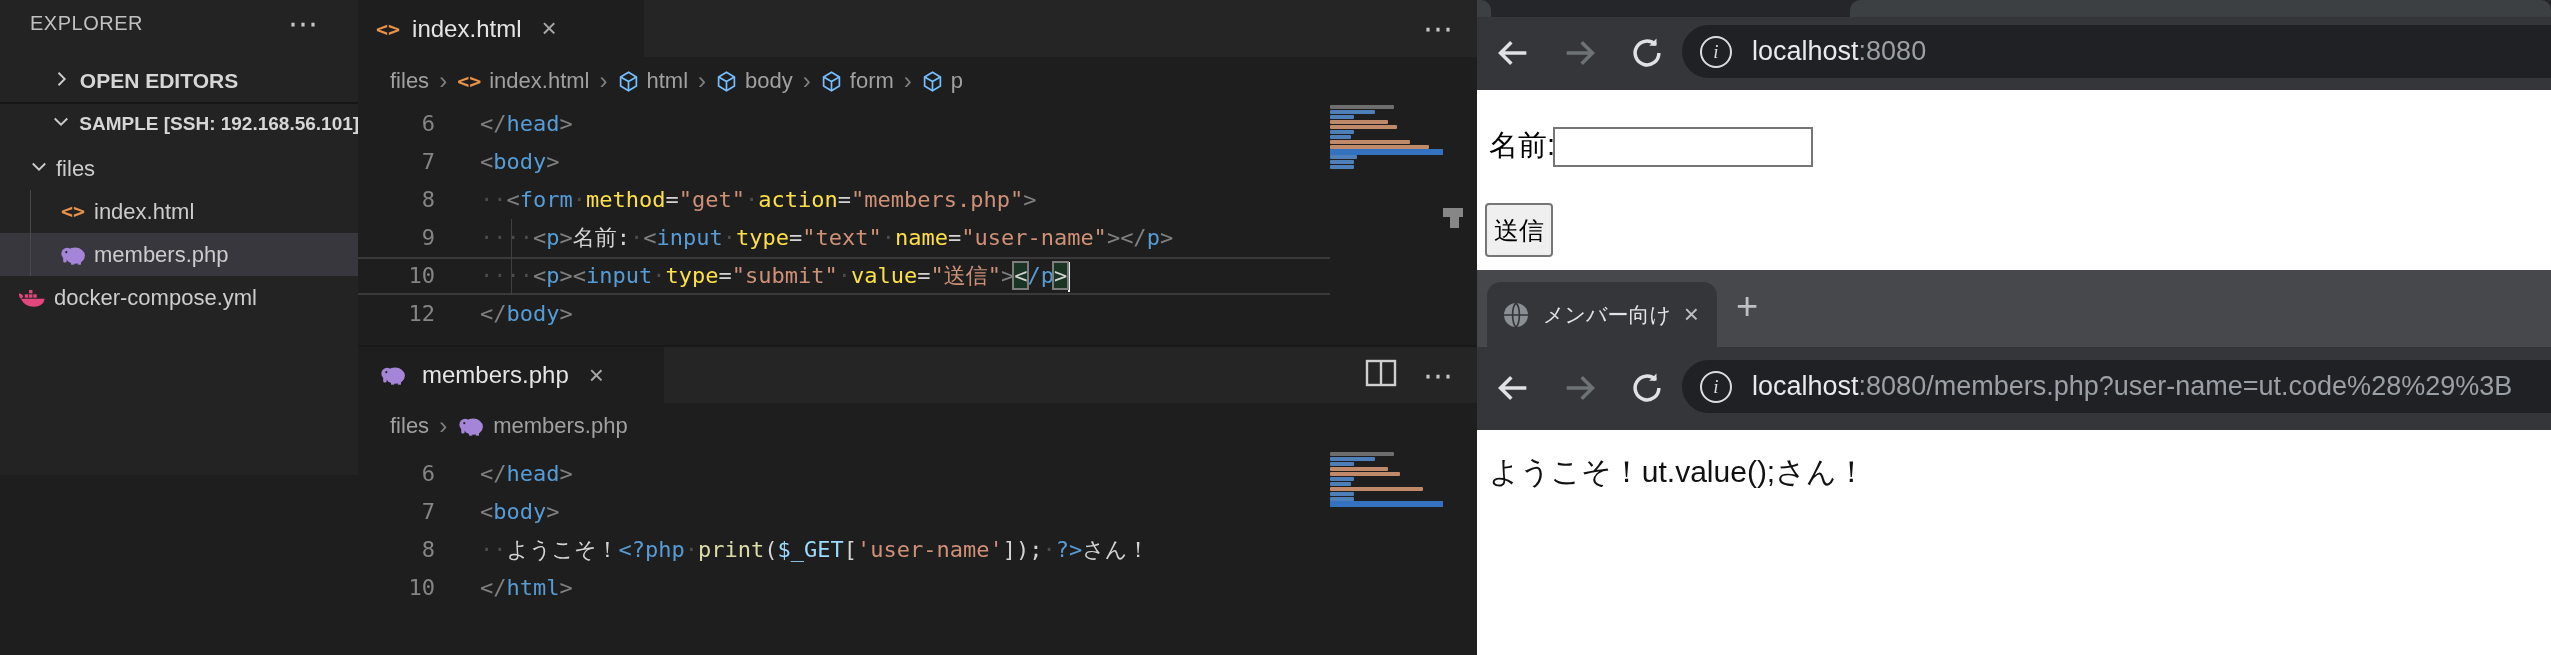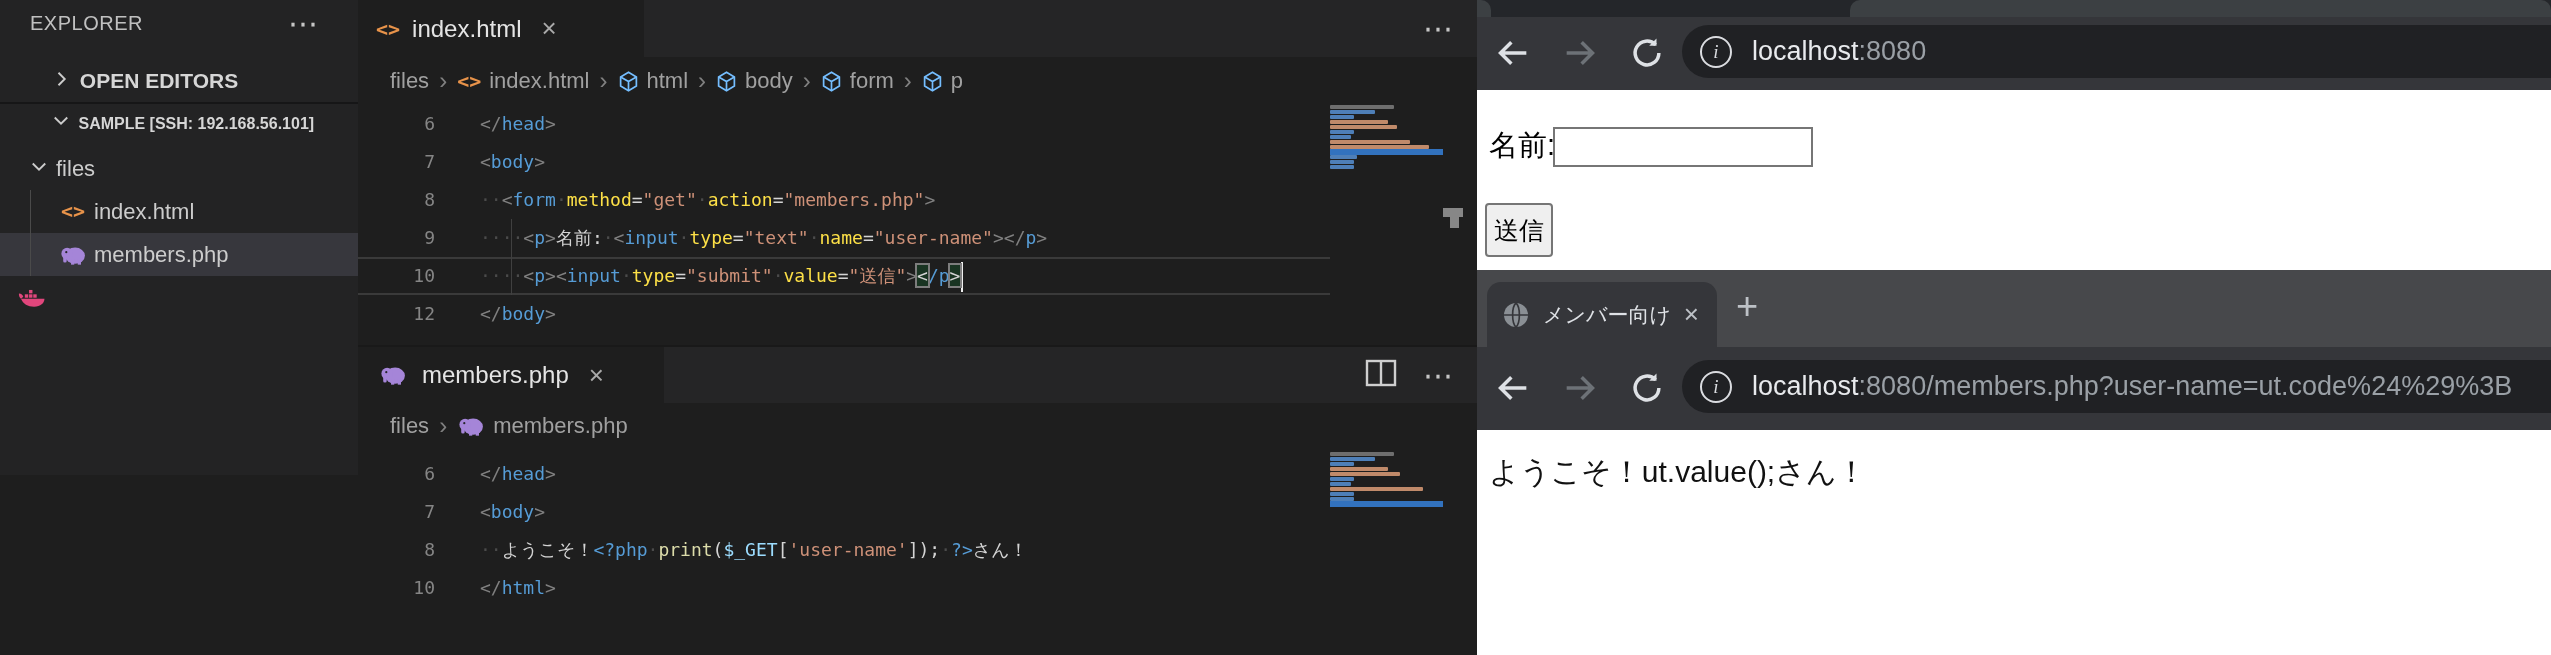--- a/index.html
+++ b/index.html
@@ -29,21 +29,21 @@
   .tab{position:absolute;left:0;top:0;height:100%;background:#1e1e1e;display:flex;align-items:center;
        padding:0 18px;gap:12px;color:#e4e4e4;font-size:24px;}
   .tab-close{color:#a9a9a9;font-size:26px;margin-left:8px;}
   .tab-actions{position:absolute;right:24px;top:0;height:100%;display:flex;align-items:center;gap:26px;color:#c5c5c5;}
   .more-glyph{font-size:30px;color:#c5c5c5;}
   .breadcrumb{left:0;width:1119px;height:48px;display:flex;align-items:center;padding-left:32px;
               box-sizing:border-box;font-size:22px;color:#a0a0a0;gap:10px;white-space:nowrap;}
   .crumb{display:inline-flex;align-items:center;gap:8px;}
   .crumb-sep{color:#808080;font-size:24px;}
 
-  .code{left:0;width:972px;overflow:hidden;font-family:"DejaVu Sans Mono",monospace;font-size:18px;}
+  .code{left:0;width:972px;overflow:hidden;font-family:"DejaVu Sans Mono",monospace;font-size:22px;}
   .line{height:38px;line-height:38px;white-space:pre;position:relative;}
   .lnum{display:inline-block;width:77px;text-align:right;color:#858585;}
   .ltext{margin-left:45px;}
   .line.cur::before,.line.cur::after{content:"";position:absolute;left:0;width:972px;height:2px;background:#3a3a3a;}
   .line.cur::before{top:0;} .line.cur::after{bottom:0;}
   .tk-p{color:#808080;} .tk-t{color:#569cd6;} .tk-a{color:#fde047;} .tk-s{color:#ce9178;}
   .tk-w{color:#d4d4d4;} .tk-d{color:#4b4b4b;} .tk-f{color:#dcdcaa;} .tk-v{color:#9cdcfe;}
   .tk-b{color:#d4d4d4;outline:2px solid #7d7d7d;background:rgba(20,80,40,.45);}
   .tk-caret{display:inline-block;width:2px;height:30px;background:#efefef;vertical-align:middle;margin-left:1px;}
   .code-guide{width:1px;background:#404040;}
@@ -95,21 +95,21 @@
     </div>
     <div class="abs sb-row bold" style="top:60px;">
       <span class="sb-chev">
         <svg width="20" height="20" viewBox="0 0 16 16">
             <path d="M6 3l5 5-5 5" fill="none" stroke="#cccccc" stroke-width="1.5"></path>
           </svg>
       </span>
       <span>OPEN EDITORS</span>
     </div>
     <div class="abs sb-divider"></div>
-    <div class="abs sb-row bold" style="top:103px;font-size:16px;">
+    <div class="abs sb-row bold" style="top:103px;font-size:19px;">
       <span class="sb-chev">
         <svg width="20" height="20" viewBox="0 0 16 16">
             <path d="M3 6l5 5 5-5" fill="none" stroke="#cccccc" stroke-width="1.5"></path>
           </svg>
       </span>
       <span>SAMPLE [SSH: 192.168.56.101]</span>
     </div>
     <div id="tree" class="abs" style="left:0;top:147px;width:358px;">
         <div class="tree-row" style="padding-left: 26px;">
           <span class="sb-chev"><svg width="20" height="20" viewBox="0 0 16 16">
@@ -144,20 +144,21 @@
               <g fill="#e1467c">
                 <path d="M2.2 8.6h17.2c0 3.2-2.8 5.8-7.6 5.8-4.6 0-8.1-2-9.6-5.8z"></path>
                 <rect x="5" y="5.3" width="2.5" height="2.5"></rect>
                 <rect x="8.1" y="5.3" width="2.5" height="2.5"></rect>
                 <rect x="11.2" y="5.3" width="2.5" height="2.5"></rect>
                 <rect x="8.1" y="2.1" width="2.5" height="2.5"></rect>
                 <path d="M2.2 8.6C1.1 7.7.5 6.2.7 4.7c1.7.1 2.8 1 3.2 2.4z"></path>
               </g>
             </svg>
           </span>
+          <span style="margin-left:4px;">docker-compose.yml</span>
         </div>
       </div>
     <div class="abs indent-guide"></div>
   </aside>
 
   <div class="abs editors">
 
     <div class="abs tabbar" style="top:0;height:57px;">
       <div class="tab" style="width:250px;">
         <span class="ic-html">&lt;&gt;</span>
@@ -378,21 +379,21 @@
           </svg>
       </div>
       <div class="navbtn" style="left:148px;top:19px;">
         <svg width="38" height="38" viewBox="0 0 24 24">
             <path d="M19.5 12a7.5 7.5 0 1 1-2.1-5.2" fill="none" stroke="#dee1e5" stroke-width="2.2"></path>
             <path d="M18 2.8v4.6h-4.6z" fill="#dee1e5"></path>
           </svg>
       </div>
       <div class="pill" style="top:13px;">
         <span class="info-circle">i</span>
-        <span class="urltext"><span class="url-host">localhost</span><span class="url-rest">:8080/members.php?user-name=ut.code%24%29%3B</span></span>
+        <span class="urltext"><span class="url-host">localhost</span><span class="url-rest">:8080/members.php?user-name=ut.code%28%29%3B</span></span>
       </div>
     </div>
     <div class="abs" style="left:0;top:160px;width:1074px;height:225px;background:#fff;">
       <span class="abs page2-text">ようこそ！ut.value();さん！</span>
     </div>
   </div>
 
 </div>
 
 </body></html>

